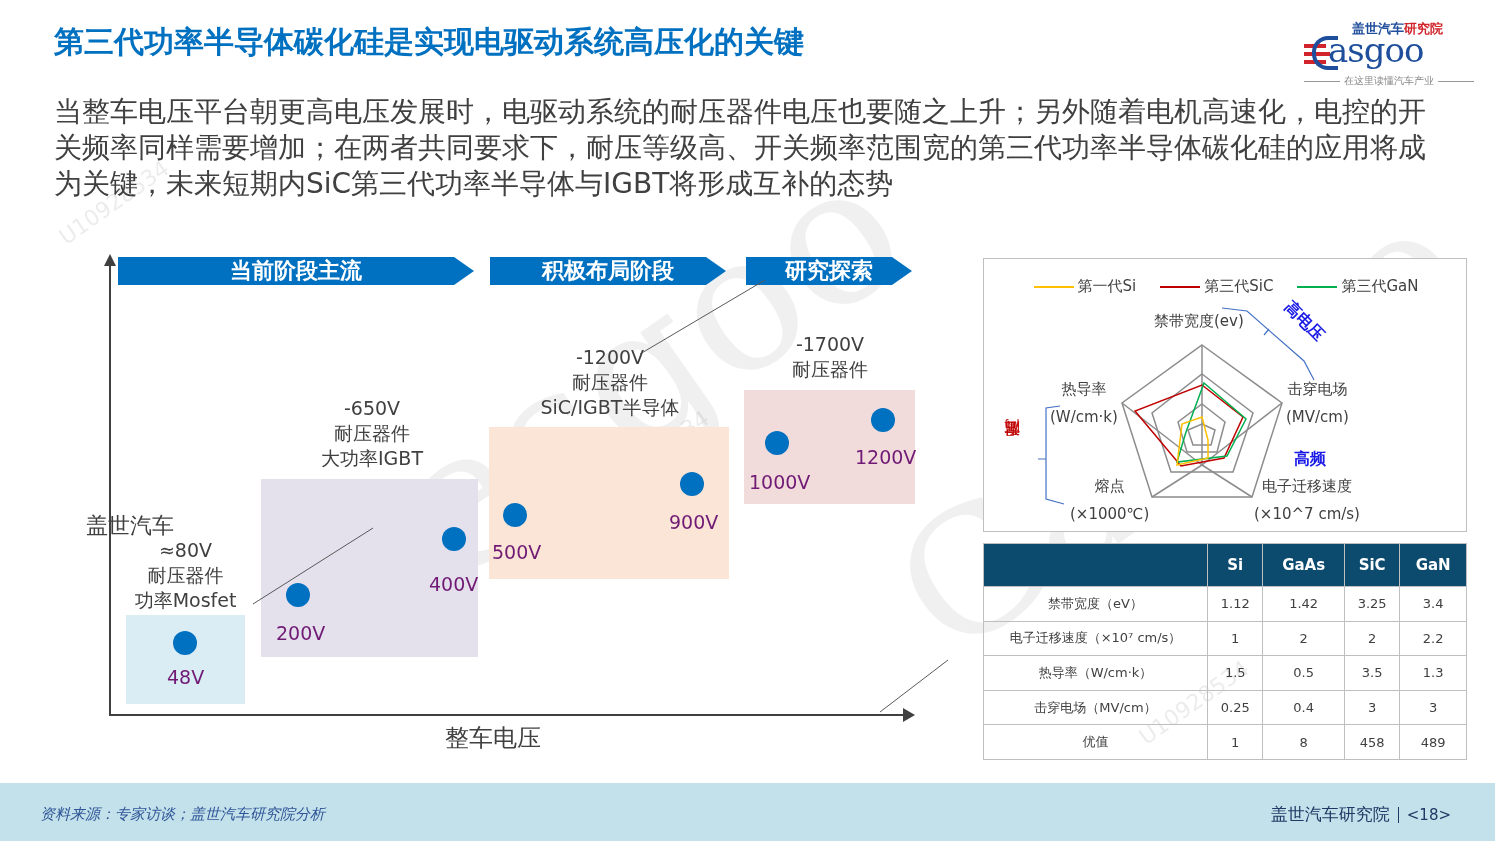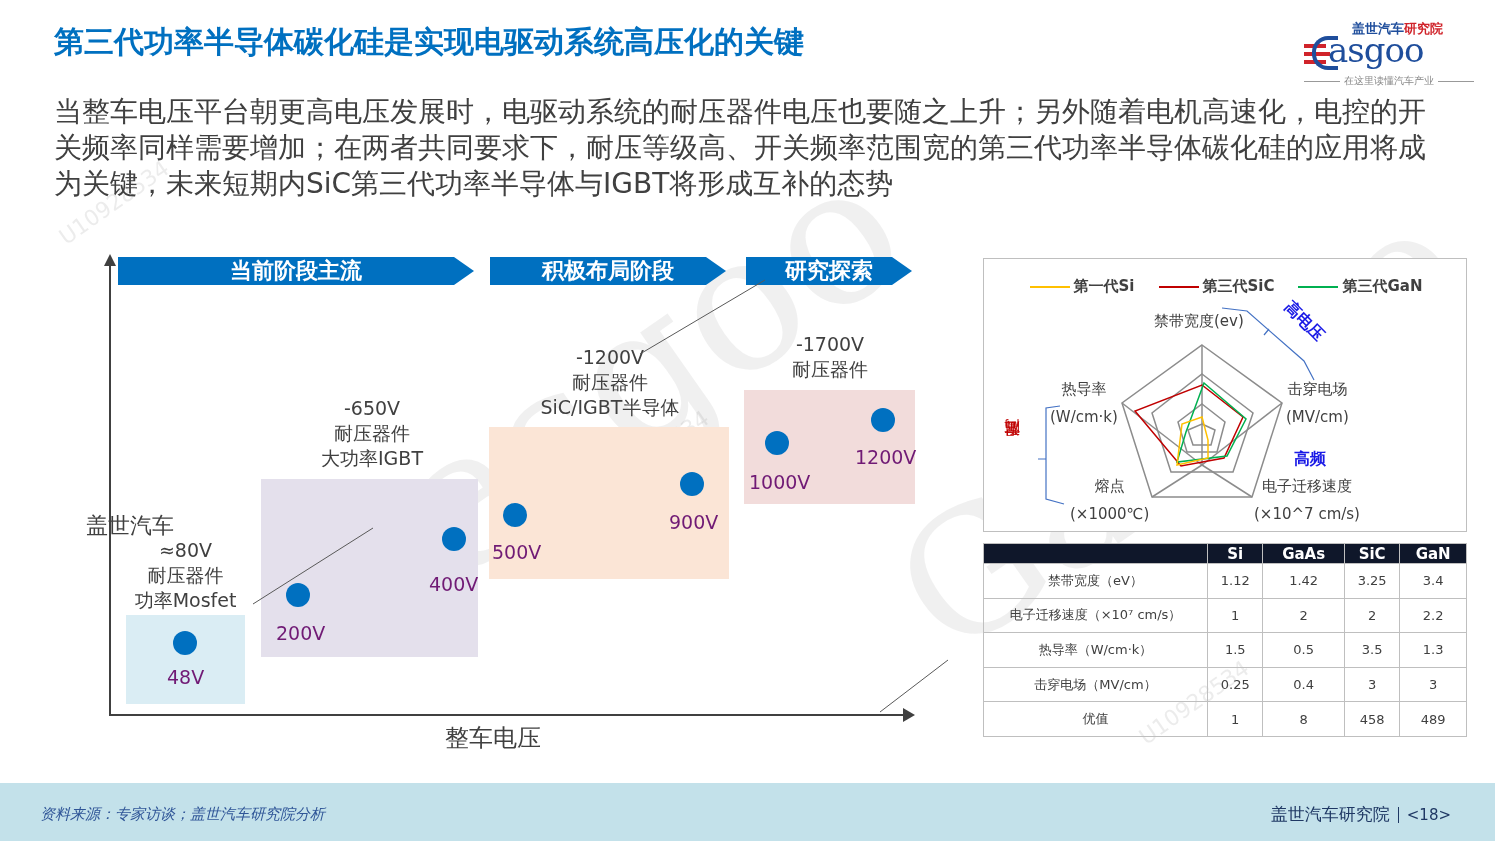--- a/index.html
+++ b/index.html
@@ -31,28 +31,28 @@
 
   .zone { position:absolute; }
   .dot { position:absolute; width:24px; height:24px; border-radius:50%; background:#0070c0; }
   .vlab { position:absolute; font-size:19px; color:#701a75; white-space:nowrap; }
   .note { position:absolute; font-size:19px; color:#404040; text-align:center; line-height:25px; white-space:nowrap; }
   svg.lines { position:absolute; left:0; top:0; pointer-events:none; }
 
   
   .radar-box { position:absolute; left:983px; top:258px; width:484px; height:274px; border:1px solid #bfbfbf; background:#fff; }
   .legend { position:absolute; left:0; top:18px; width:484px; display:flex; justify-content:center; gap:24px; font-size:15px; color:#404040; }
-  .legend .it { display:flex; align-items:center; white-space:nowrap;font-weight:bold; }
+  .legend .it { display:flex; align-items:center; white-space:nowrap; }
   .legend .ln { display:inline-block; width:40px; height:2px; margin-right:4px; }
   .rlab { position:absolute; font-size:15px; color:#404040; white-space:nowrap; text-align:center; line-height:28px; }
   .bracket-lab { position:absolute; font-size:16px; font-weight:bold; white-space:nowrap; }
 
   
   table.cmp { position:absolute; left:983px; top:543px; width:484px; border-collapse:collapse; font-size:13px; color:#404040; }
-  table.cmp th { background:#0f172a; color:#fff; height:20px; font-size:15px; font-weight:bold; border:1px solid #bfbfbf; }
+  table.cmp th { background:#0c4a6e; color:#fff; height:43px; font-size:15px; font-weight:bold; border:1px solid #bfbfbf; }
   table.cmp td { height:34.6px; border:1px solid #bfbfbf; text-align:center; }
   table.cmp td.rh { width:224px; }
 
   .footer { position:absolute; left:0; top:783px; width:1495px; height:58px; background:#c3e1ea; }
   .footer .src { position:absolute; left:40px; top:22px; font-size:15px; color:#2f5597; font-style:italic; white-space:nowrap; }
   .footer .org { position:absolute; right:44px; top:20px; font-size:17px; color:#1f3864; white-space:nowrap;text-align:right; }
   .footer .org .sep { display:inline-block; width:1px; height:16px; background:#1f3864; margin:0 8px; vertical-align:middle; }
   .footer .org .pg { font-size:15px; }
 
   .wm { position:absolute; color:rgba(150,150,150,0.18); white-space:nowrap; pointer-events:none; }

